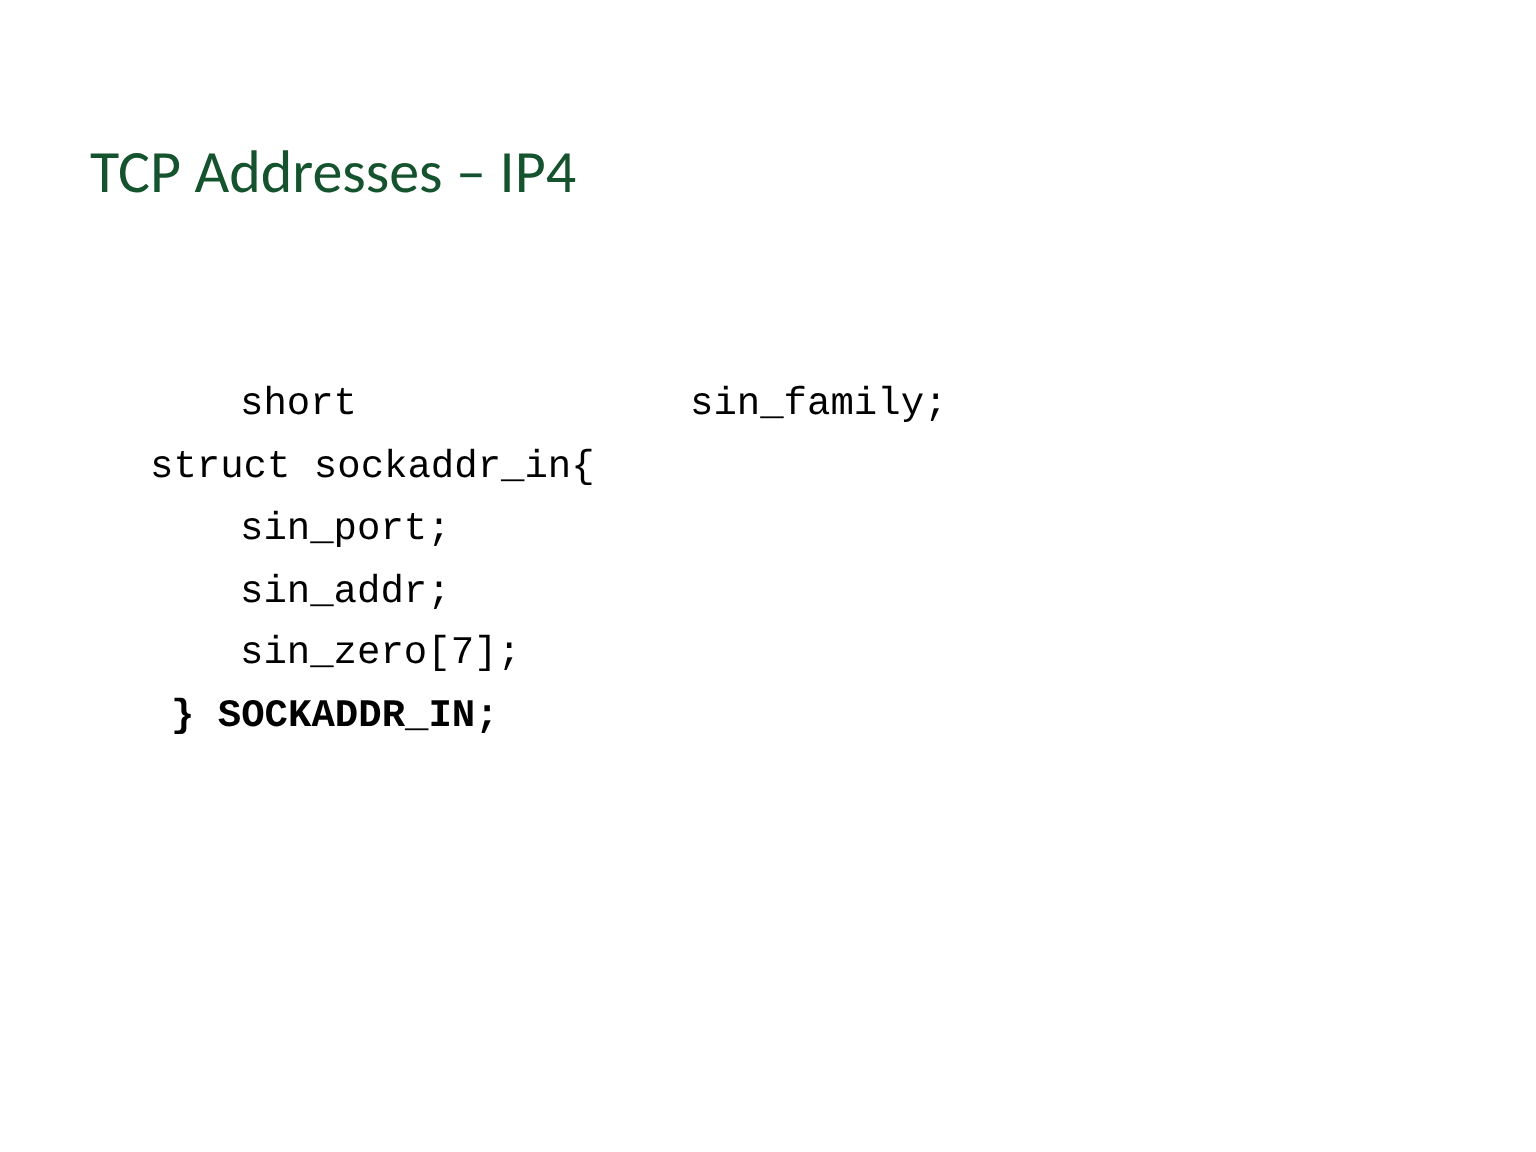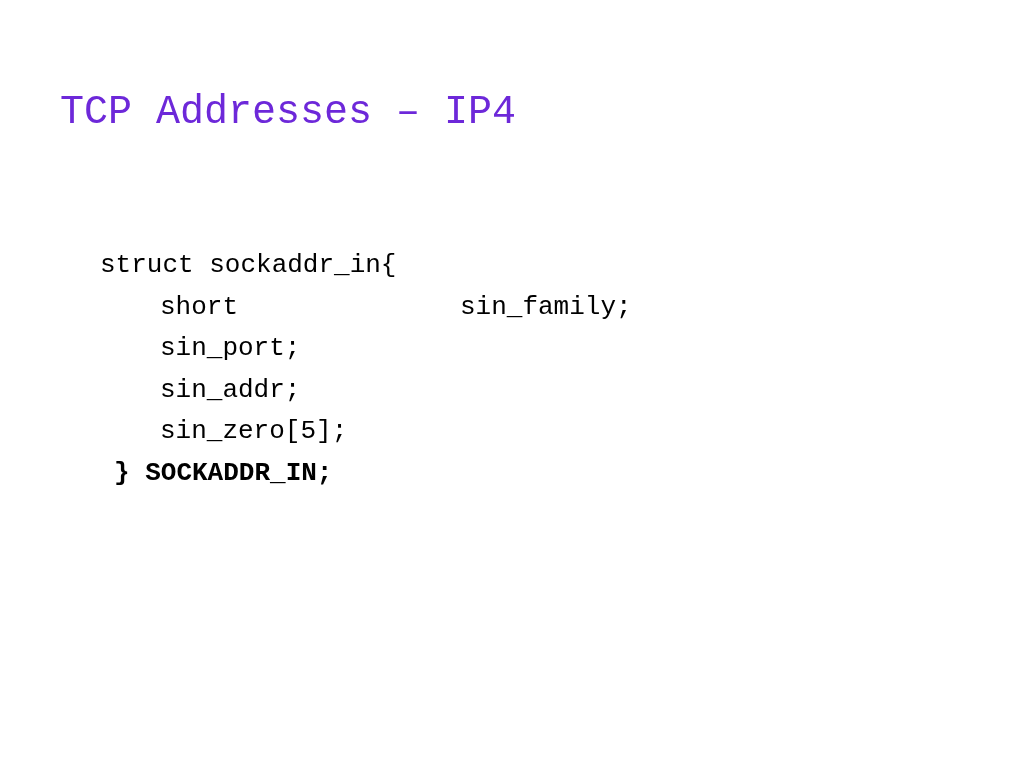--- a/index.html
+++ b/index.html
@@ -13,24 +13,23 @@
   }
   .slide {
     position: relative;
     width: 1024px;
     height: 768px;
     padding: 90px 60px 0 60px;
   }
   .title {
     font-size: 40px;
     font-weight: 400;
-    color: #6d28d9;
+    color: #14532d;
     margin-bottom: 110px;
     letter-spacing: 0px;
-    font-family: Liberation Mono, monospace;
   }
   .codeblock {
     font-family: Consolas, "Courier New", monospace;
     font-size: 26px;
     line-height: 1.6;
     color: #000000;
     padding-left: 40px;
   }
   .row {
     display: flex;
@@ -52,41 +51,41 @@
   }
 </style>
 </head>
 <body>
 
 <div class="slide">
   <h1 class="title">TCP Addresses – IP4</h1>
 
   <div class="codeblock">
     <div class="row">
-      <span>struct sockaddr_in{</span>
+      <span class="indent"></span>
+      <span class="col-type">short</span>
+      <span class="col-name">sin_family;</span>
     </div>
 
     <div class="row">
-      <span class="indent"></span>
-      <span class="col-type">short</span>
-      <span class="col-name">sin_family;</span>
+      <span>struct sockaddr_in{</span>
     </div>
 
     <div class="row">
       <span class="indent"></span>
       <span class="col-name">sin_port;</span>
     </div>
 
     <div class="row">
       <span class="indent"></span>
       <span class="col-name">sin_addr;</span>
     </div>
 
     <div class="row">
       <span class="indent"></span>
-      <span class="col-name">sin_zero[5];</span>
+      <span class="col-name">sin_zero[7];</span>
     </div>
 
     <div class="row close-line">
       <span>} SOCKADDR_IN;</span>
     </div>
   </div>
 </div>
 
 </body></html>

